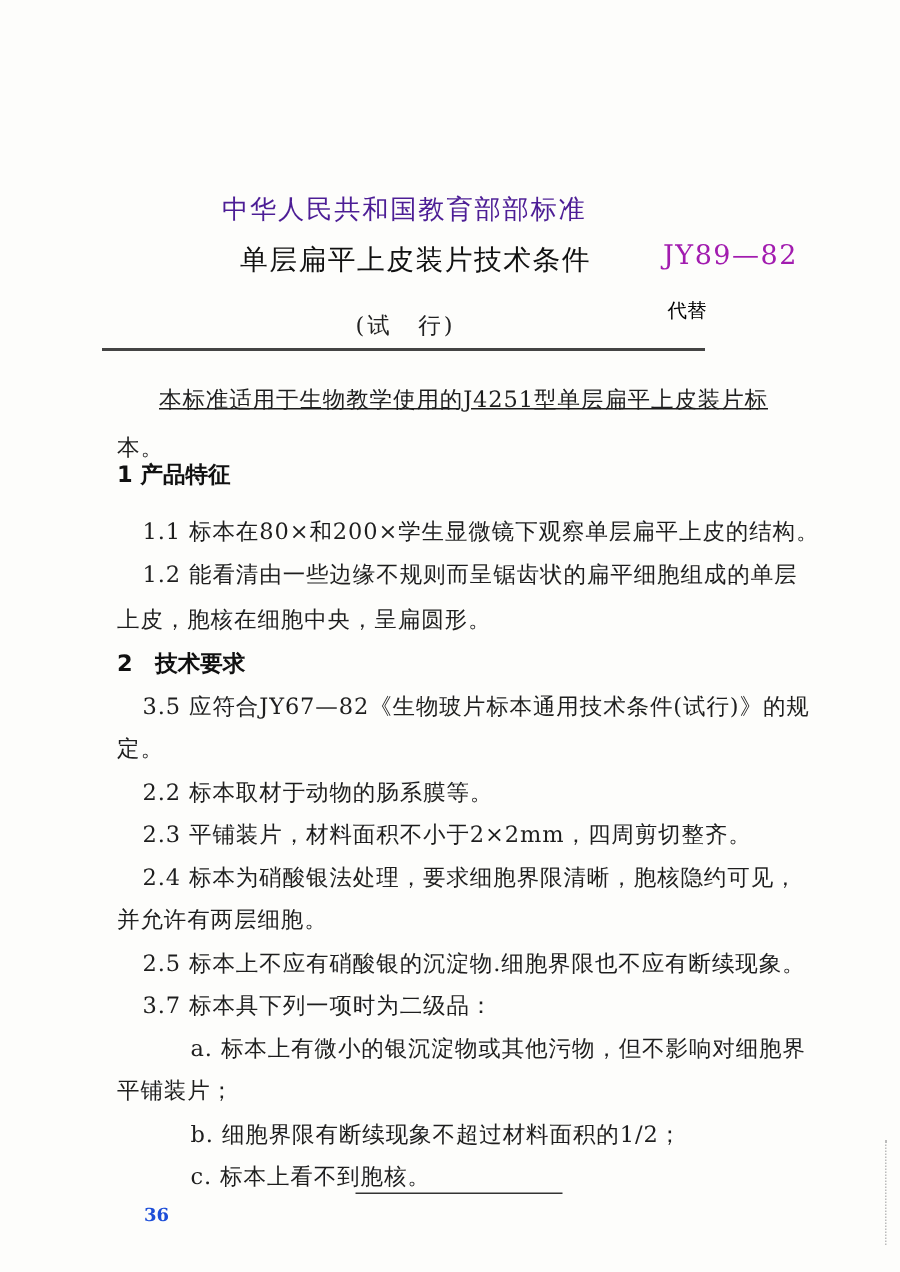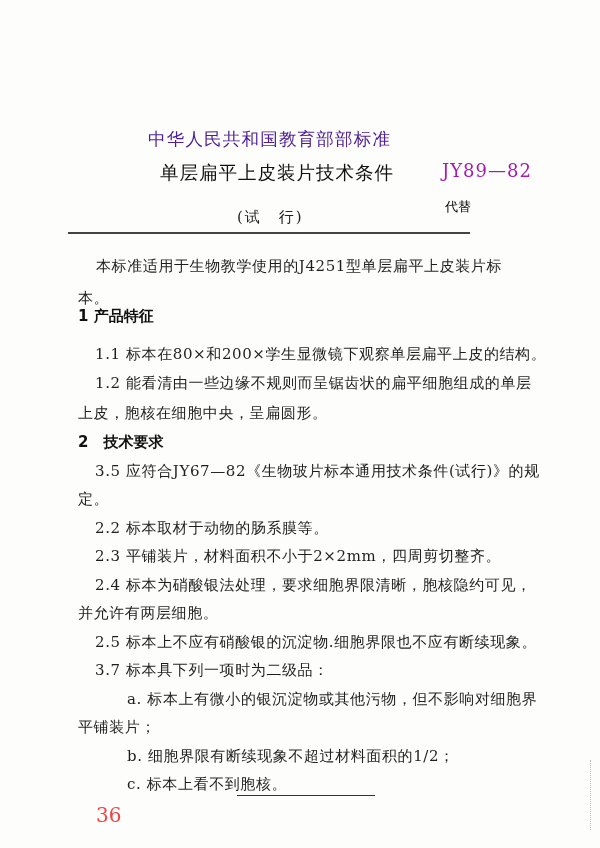--- a/index.html
+++ b/index.html
@@ -12,35 +12,35 @@
   .abs { position: absolute; white-space: nowrap; }
   .org { left: 148px; top: 127px; font-size: 17.5px; letter-spacing: 1.2px; color: #4c1d95; }
   .title { left: 160px; top: 160px; font-size: 18.5px; font-weight: normal; font-family: "DejaVu Sans", sans-serif; letter-spacing: 1px; color: #111; }
   .code { left: 442px; top: 160px; font-size: 18px; letter-spacing: 1px; color: #a21caf; }
   .trial { left: 237px; top: 198px; font-size: 15px; letter-spacing: 2px; color: #222; margin-top: 10px; }
   .replace { left: 445px; top: 198px; font-size: 13px; color: #000000; }
   .rule { position: absolute; left: 68px; top: 232px; width: 402px; height: 2px; background: #444; }
   .p { font-size: 15px; color: #1e1e1e; letter-spacing: 0.6px; }
   .h { font-size: 15px; font-weight: bold; font-family: "DejaVu Sans", sans-serif; color: #111; }
   .underline { position: absolute; left: 237px; top: 795px; width: 138px; height: 1px; background: #333; }
-  .pageno { left: 96px; top: 803px; font-size: 20px; color: #ef4444; }
+  .pageno { left: 96px; top: 803px; font-size: 12px; color: #1d4ed8; font-weight: bold; }
   .edge { position: absolute; right: 8px; top: 760px; width: 1px; height: 70px; border-left: 1px dotted #bbb; }
 </style>
 </head>
 <body>
 
 <div>
   <div class="abs org">中华人民共和国教育部部标准</div>
   <div class="abs title">单层扁平上皮装片技术条件</div>
   <div class="abs code">JY89—82</div>
   <div class="abs trial">(试　行)</div>
   <div class="abs replace">代替</div>
   <div class="rule"></div>
 
-  <div class="abs p" style="left:96px; top:257px;">本标准适用于生物教学使用的J4251型单层扁平上皮装片标</div>
+  <div class="abs p" style="left:106px; top:257px;text-decoration:underline;">本标准适用于生物教学使用的J4251型单层扁平上皮装片标</div>
   <div class="abs p" style="left:78px; top:289px;">本。</div>
 
   <div class="abs h" style="left:78px; top:307px;">1  产品特征</div>
   <div class="abs p" style="left:95px; top:345px;">1.1 标本在80×和200×学生显微镜下观察单层扁平上皮的结构。</div>
   <div class="abs p" style="left:95px; top:374px;">1.2 能看清由一些边缘不规则而呈锯齿状的扁平细胞组成的单层</div>
   <div class="abs p" style="left:78px; top:404px;">上皮，胞核在细胞中央，呈扁圆形。</div>
 
   <div class="abs h" style="left:78px; top:433px;">2　技术要求</div>
   <div class="abs p" style="left:95px; top:462px;">3.5 应符合JY67—82《生物玻片标本通用技术条件(试行)》的规</div>
   <div class="abs p" style="left:78px; top:490px;">定。</div>

